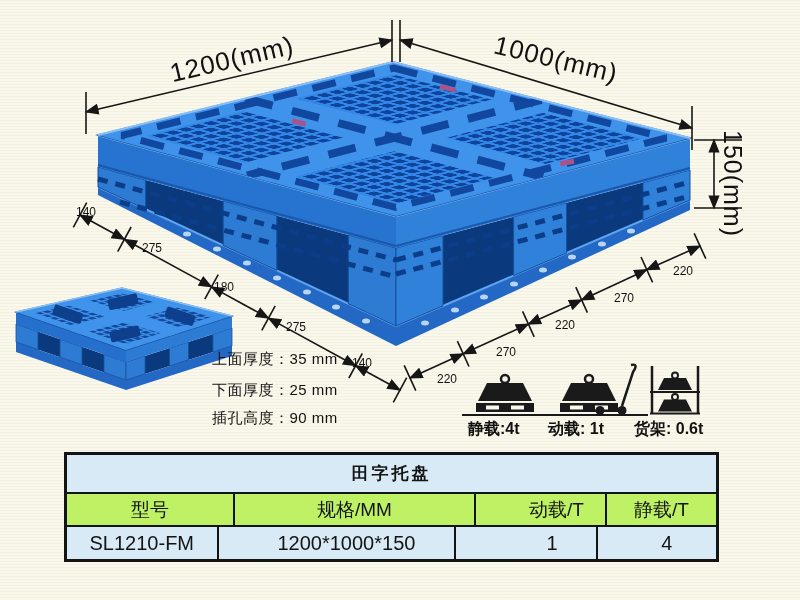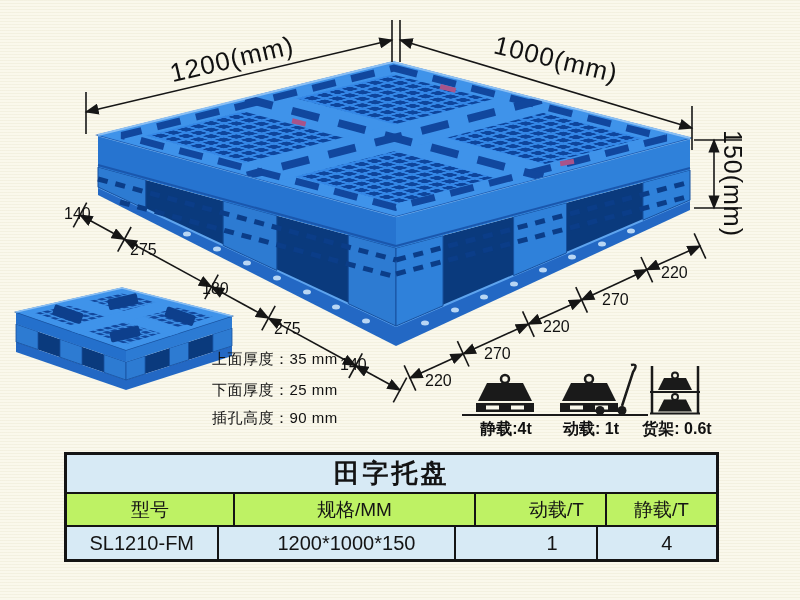--- a/index.html
+++ b/index.html
@@ -5,30 +5,30 @@
   html,body{margin:0;padding:0;background:#e8e6da;}
   .stage{
     position:relative;width:800px;height:600px;overflow:hidden;
     background:#faf8ec;
     background-image:repeating-linear-gradient(180deg, rgba(219,214,182,.22) 0 1px, rgba(0,0,0,0) 1px 3px);
     font-family:"Liberation Sans","DejaVu Sans",sans-serif;
     color:#141414;
   }
   .abs{position:absolute;}
   .bigdim{font-size:26px;letter-spacing:1px;text-align:center;width:180px;color:#111;}
-  .dlab{font-size:16px;width:44px;text-align:left;color:#111;}
+  .dlab{font-size:12px;width:44px;text-align:center;color:#111;}
   .note{font-size:15px;font-weight:400;letter-spacing:.5px;color:#111;}
-  .cap{font-size:16px;font-weight:600;text-align:center;color:#111;}
+  .cap{font-size:16px;font-weight:600;color:#111;}
   .vtext{writing-mode:vertical-rl;font-size:25px;letter-spacing:1px;color:#111;}
 
   
   .spec{left:64px;top:452px;width:655px;border:3px solid #141414;background:#fdfbf2;box-sizing:border-box;}
   .spec .title{height:37px;background:#d7eaf5;border-bottom:2px solid #141414;
     display:flex;align-items:center;justify-content:center;
-    font-size:26px;font-weight:bold;letter-spacing:3px;}
+    font-size:17px;font-weight:bold;letter-spacing:3px;}
   .row{display:flex;}
   .row.head{background:#bef264;border-bottom:2px solid #141414;}
   .row.data{background:#d7eaf5;gap:20px;}
   .cell{box-sizing:border-box;height:31px;display:flex;align-items:center;justify-content:center;
     border-right:2px solid #141414;font-size:19px;}
   .cell:last-child{border-right:none;}
   .c0{width:27.2%;} .c1{width:39.1%;text-align:center;} .c2{width:16%;margin-left:32px;} .c3{width:17.7%;}
   .row.data .cell{font-size:20px;height:32px;}
 </style>
 </head>

